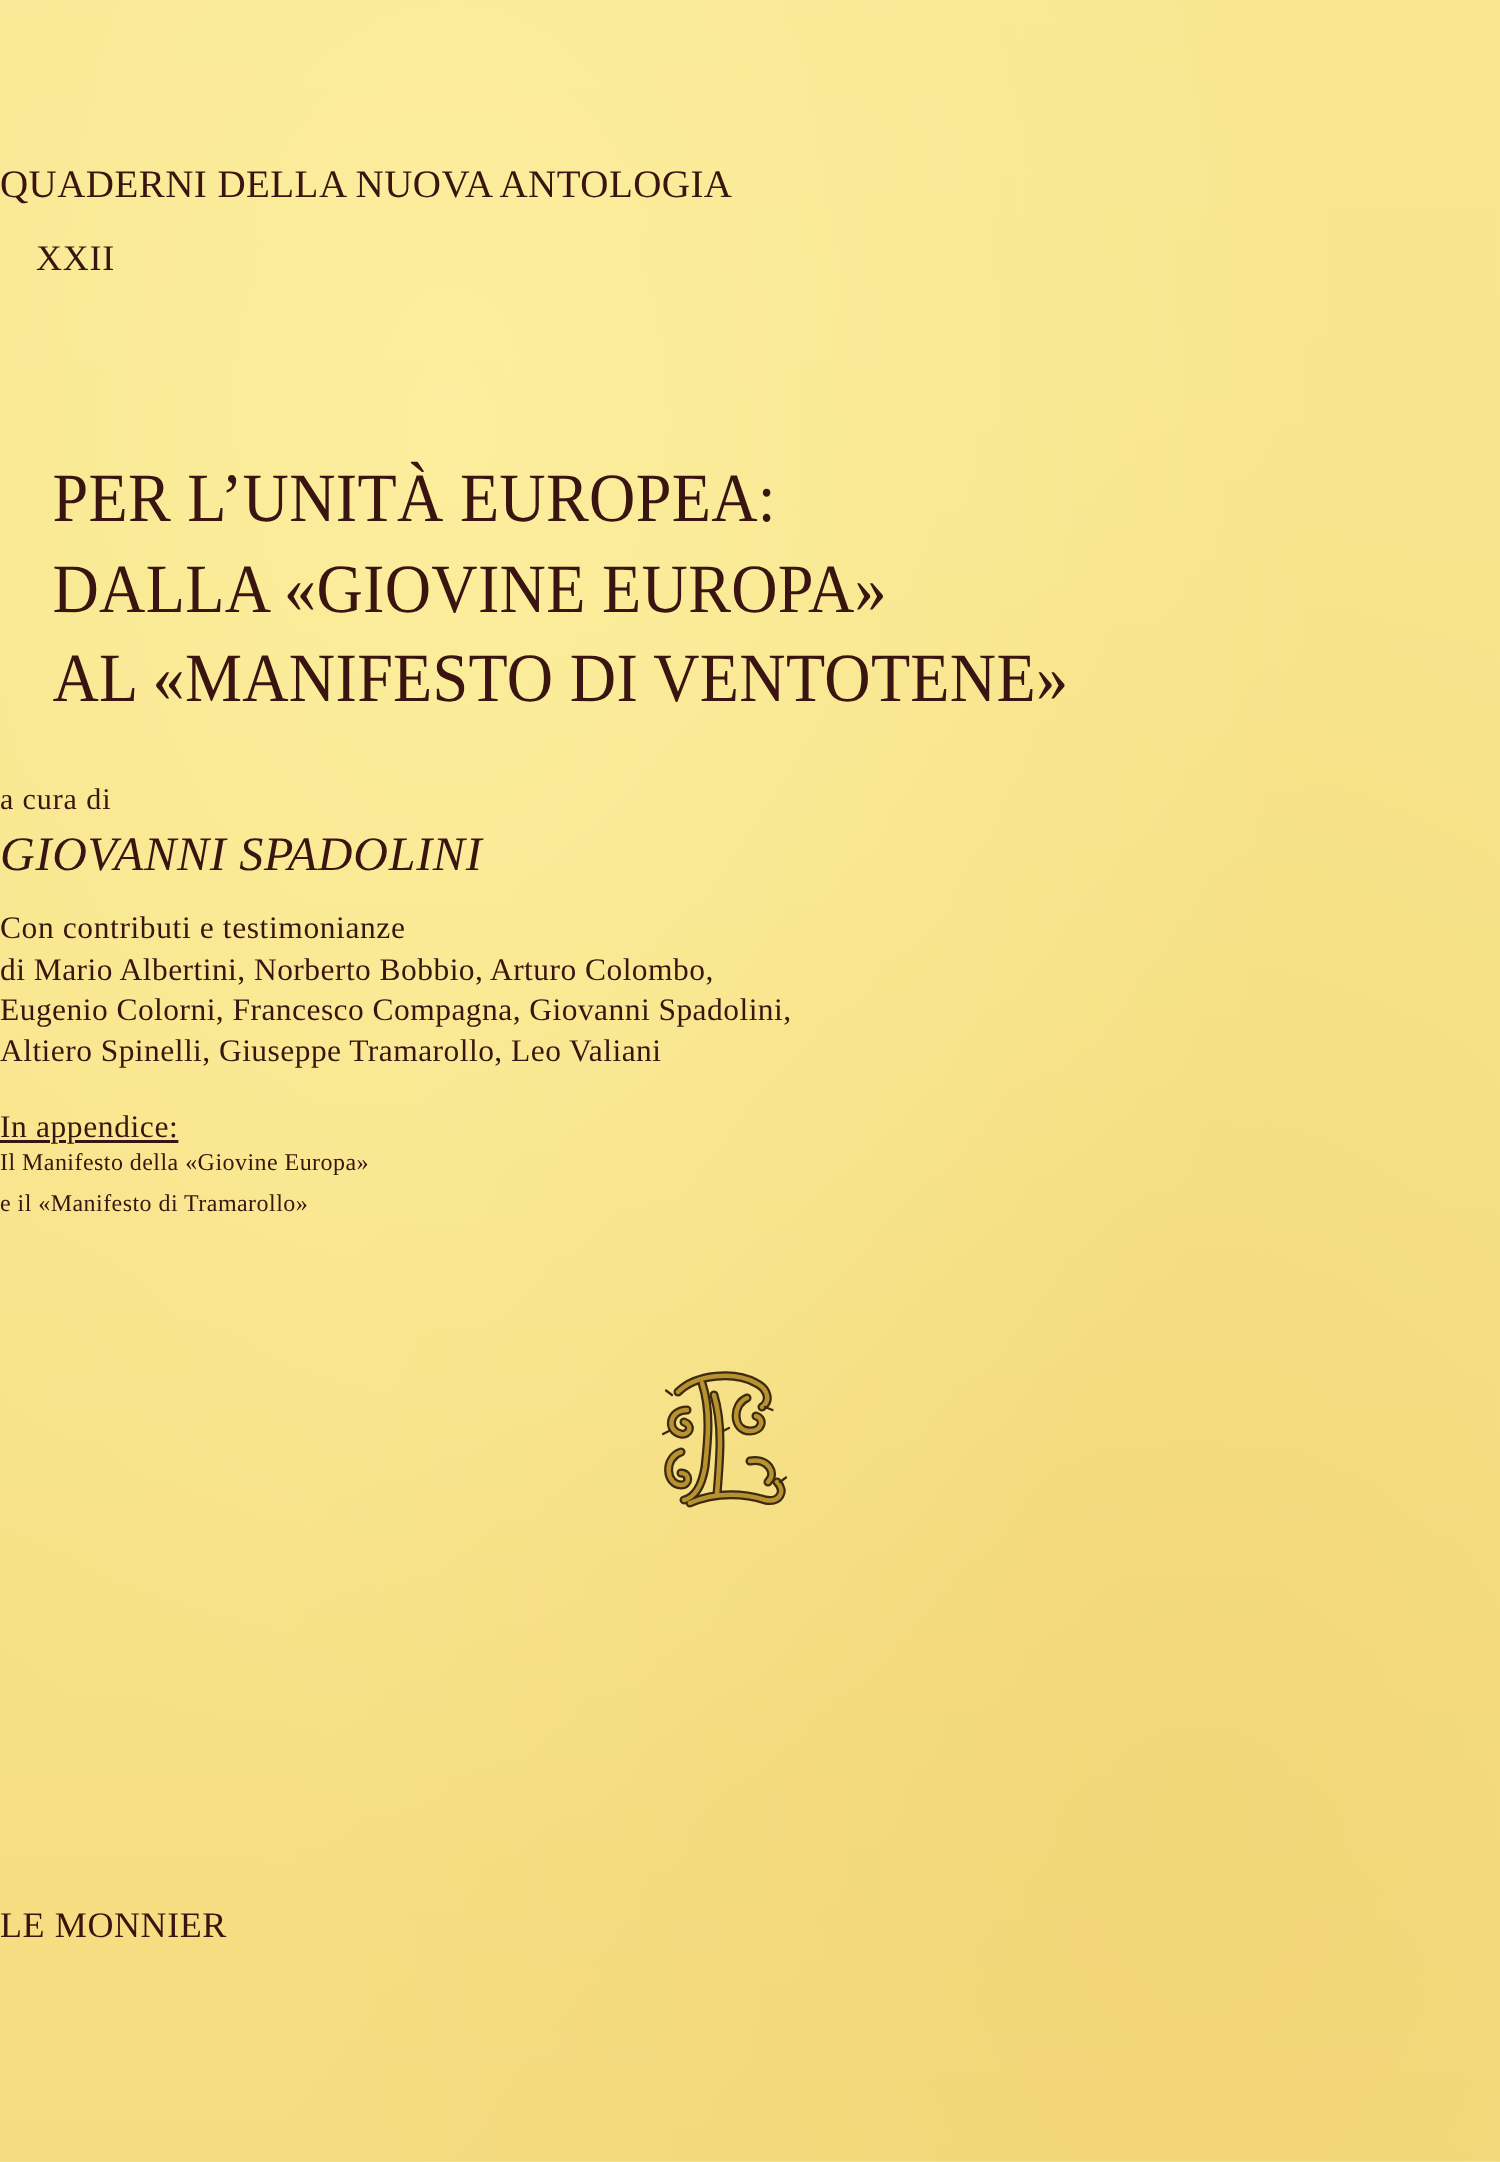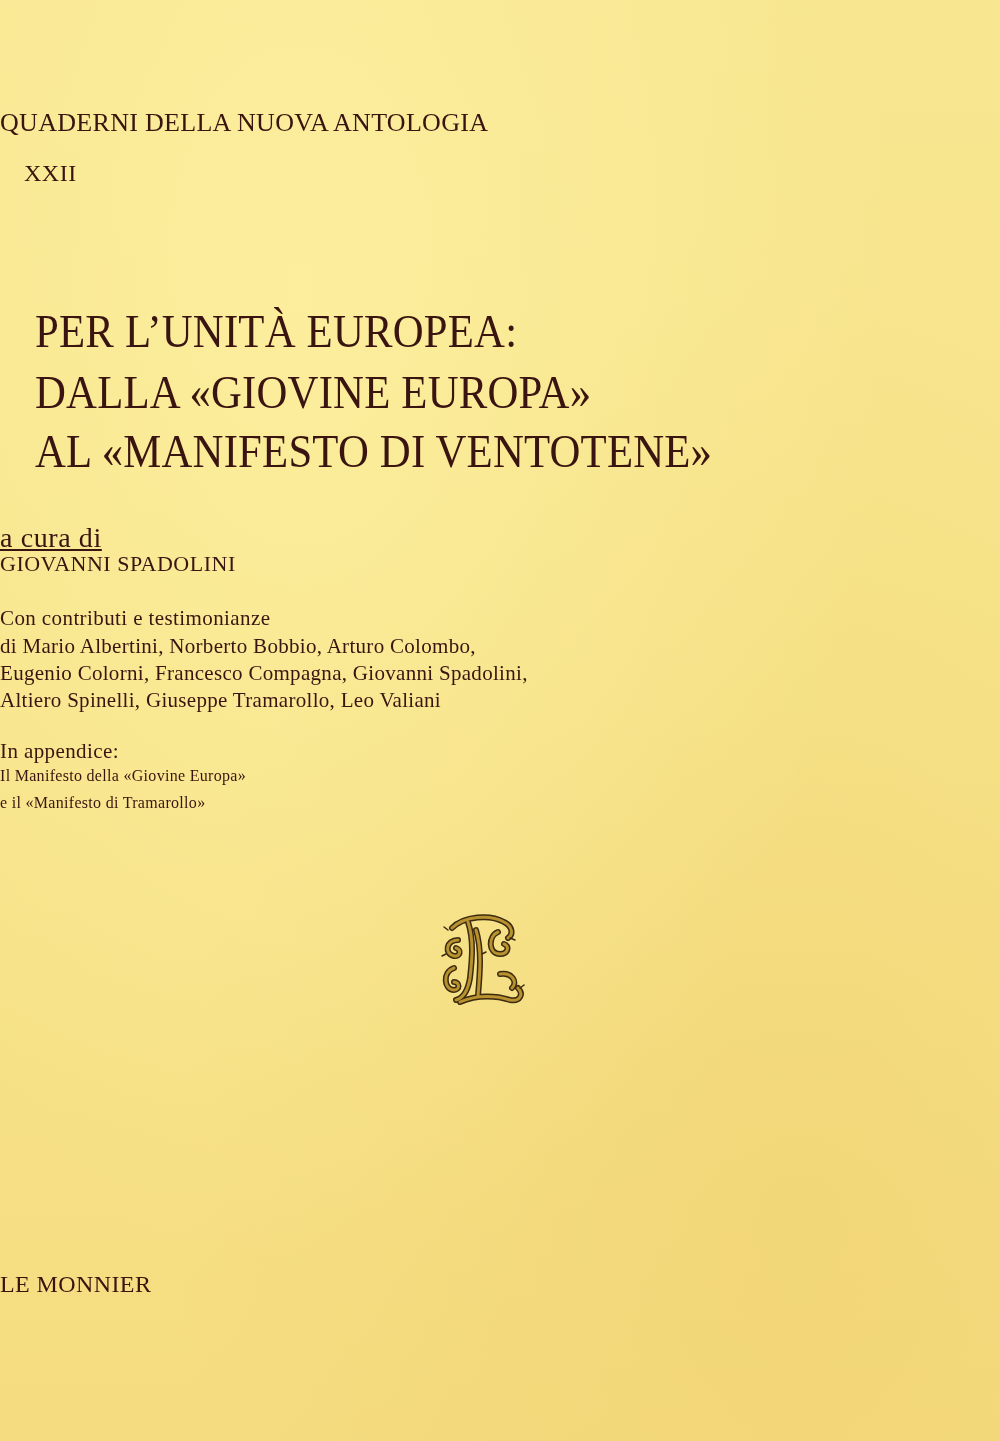--- a/index.html
+++ b/index.html
@@ -45,45 +45,46 @@
       font-size: 46px;
       line-height: 54px;
       transform: scaleX(0.93);
       letter-spacing: 0.2px;
     }
     .title.t1 { top: 305px; }
     .title.t2 { top: 366px; }
     .title.t3 { top: 425px; }
     .curator-label {
       top: 522px;
-      font-size: 28px;
+      font-size: 20px;
       letter-spacing: 0.6px;
-      text-decoration: underline;
     }
     .curator-name {
       top: 551px;
-      font-size: 22px;
+      font-size: 32px;
       letter-spacing: 0.5px;
+      font-style: italic;
     }
     .contrib-label {
       top: 606px;
       font-size: 21px;
       letter-spacing: 0.4px;
     }
     .contrib-line {
       font-size: 21px;
       letter-spacing: 0.3px;
     }
     .contrib-line.c1 { top: 634px; }
     .contrib-line.c2 { top: 661px; }
     .contrib-line.c3 { top: 688px; }
     .appendix-label {
       top: 739px;
       font-size: 21px;
       letter-spacing: 0.4px;
+      text-decoration: underline;
     }
     .appendix-line {
       font-size: 16px;
       letter-spacing: 0.3px;
     }
     .appendix-line.a1 { top: 767px; }
     .appendix-line.a2 { top: 794px; }
     .monogram {
       position: absolute;
       left: 438px;

